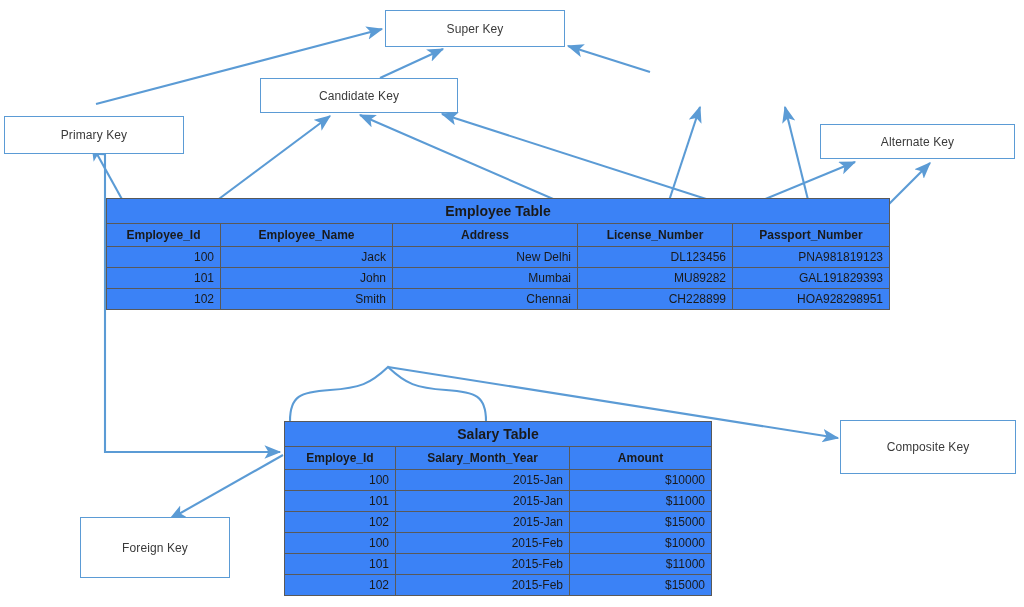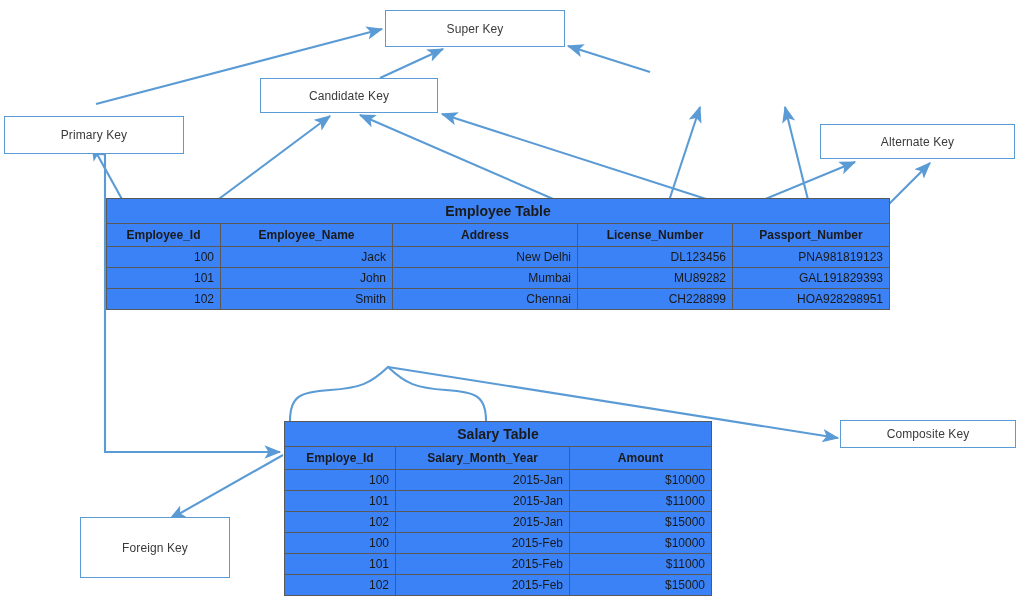--- a/index.html
+++ b/index.html
@@ -121,34 +121,34 @@
     <g stroke="#5B9BD5" stroke-width="2.1" fill="none">
       <path d="M290,421 C290,396 300,392 330,390 C360,388 370,384 388,367
                C406,384 416,388 446,390 C476,392 486,396 486,421"></path>
     </g>
   </svg>
 
   <div class="keybox" style="left:385px; top:10px; width:180px; height:37px;">
     <span>Super Key</span>
   </div>
 
-  <div class="keybox" style="left:260px; top:78px; width:178px; height:35px;">
+  <div class="keybox" style="left:260px; top:78px; width:198px; height:35px;">
     <span>Candidate Key</span>
   </div>
 
   <div class="keybox" style="left:4px; top:116px; width:180px; height:38px;">
     <span>Primary Key</span>
   </div>
 
 
   <div class="keybox" style="left:820px; top:124px; width:195px; height:35px;">
     <span>Alternate Key</span>
   </div>
 
-  <div class="keybox" style="left:840px; top:420px; width:176px; height:28px;">
+  <div class="keybox" style="left:840px; top:420px; width:176px; height:54px;">
     <span>Composite Key</span>
   </div>
 
   <div class="keybox" style="left:80px; top:517px; width:150px; height:61px;">
     <span>Foreign Key</span>
   </div>
 
   <table class="dbtable" id="employee-table" style="left:106px; top:198px; width:783px;">
     <colgroup>
       <col style="width:114px">

